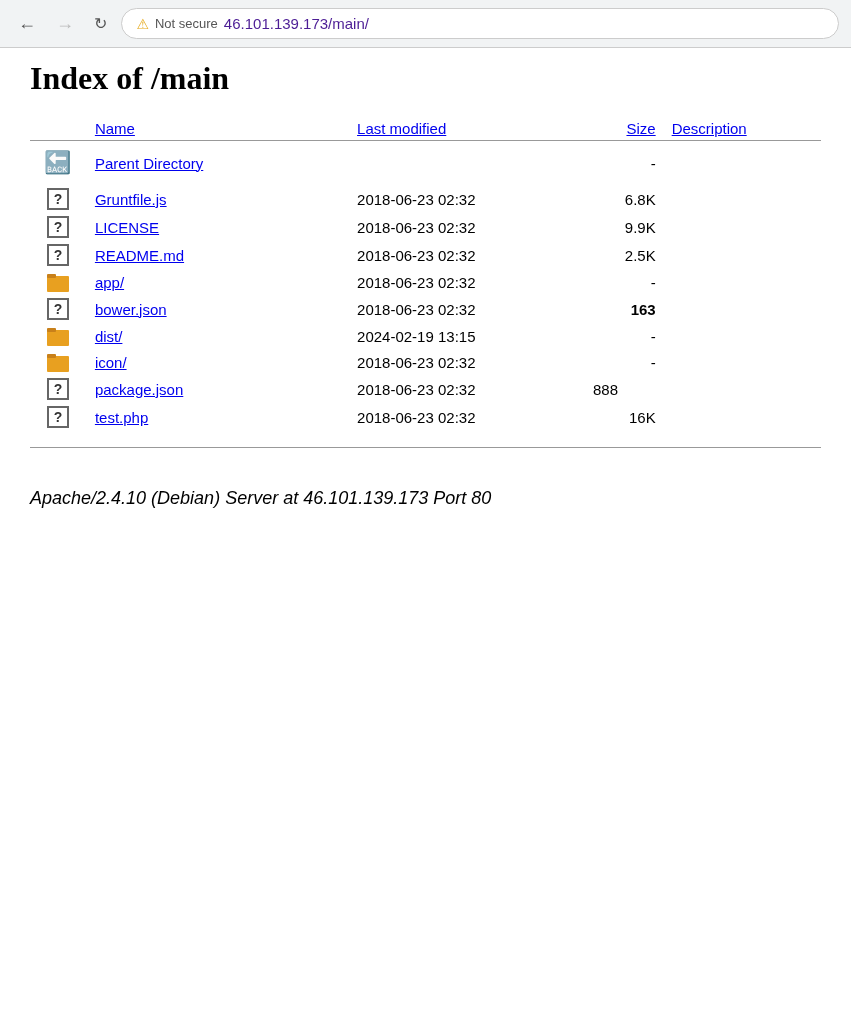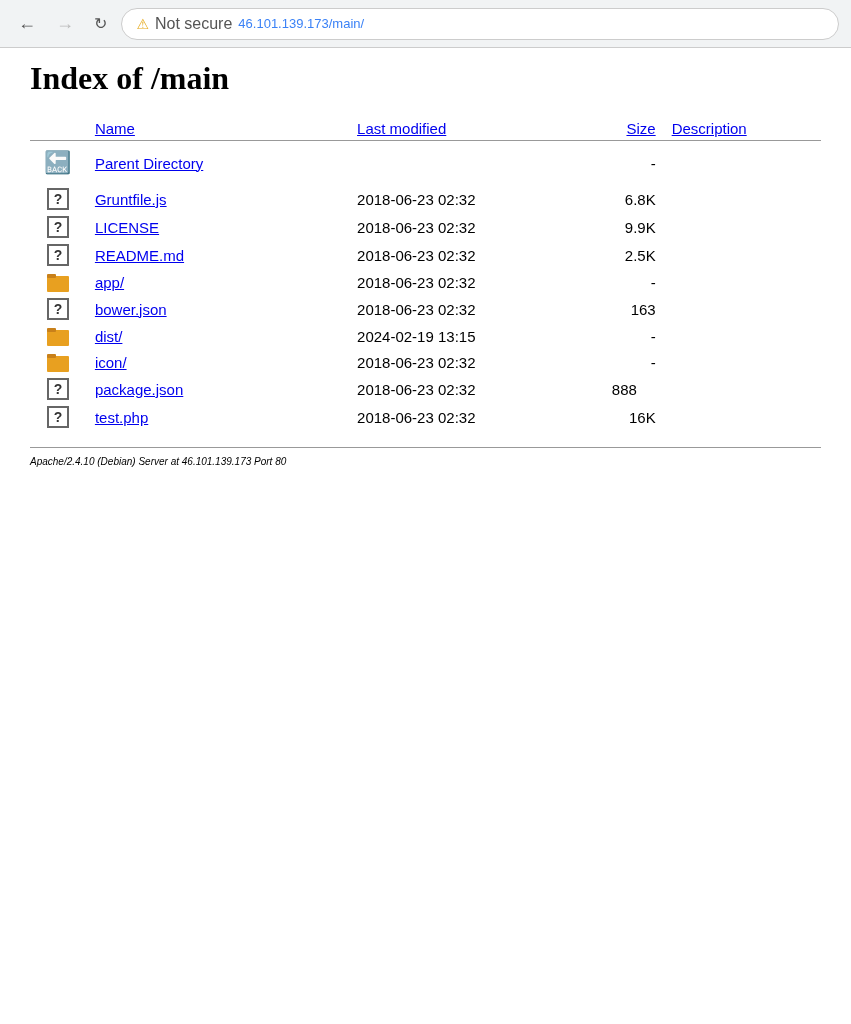--- a/index.html
+++ b/index.html
@@ -64,26 +64,26 @@
       color: #333;
     }
 
     .not-secure-icon {
       color: #e6a817;
       font-size: 14px;
     }
 
     .not-secure-text {
       color: #555;
-      font-size: 16px;
+      font-size: 13px;
     }
 
     .url-text {
-      color: #3b82f6;
-      font-size: 13px;
+      color: #4c1d95;
+      font-size: 15px;
     }
 
     
     .page-content {
       padding: 12px 30px;
     }
 
     .page-title {
       font-size: 32px;
       font-weight: bold;
@@ -130,22 +130,23 @@
     }
 
     .footer-line {
       border-top: 1px solid #999;
       margin-top: 16px;
       padding-top: 8px;
     }
 
     .footer-text {
       font-style: italic;
-      font-size: 10px;
+      font-size: 18px;
       color: #000;
+      margin-top: 32px;
     }
 
     .name-col { width: 200px; }
     .modified-col { width: 180px; }
     .size-col { width: 60px; }
     .desc-col { width: 120px; }
   </style>
 </head>
 <body>
 
@@ -236,21 +237,21 @@
           <td class="size-cell" style="text-align: right;">-</td>
           <td></td>
         </tr>
         <tr>
           <td class="icon-cell"><svg width="22" height="22" viewBox="0 0 22 22" style="vertical-align:middle;">
         <rect x="1" y="1" width="20" height="20" fill="white" stroke="#666" stroke-width="2"></rect>
         <text x="11" y="16" text-anchor="middle" font-size="14" font-weight="bold" fill="#333">?</text>
       </svg></td>
           <td class="name-col"><a href="bower.json">bower.json</a></td>
           <td class="modified-col">2018-06-23 02:32</td>
-          <td class="size-cell" style="text-align: right;">163</td>
+          <td class="size-cell" style="text-align: right; font-weight: bold;">163</td>
           <td></td>
         </tr>
         <tr>
           <td class="icon-cell"><svg width="22" height="20" viewBox="0 0 22 20" style="vertical-align:middle;">
         <rect x="0" y="4" width="22" height="16" rx="1" fill="#e8a020"></rect>
         <rect x="0" y="4" width="10" height="4" rx="1" fill="#e8a020"></rect>
         <rect x="0" y="2" width="9" height="4" rx="1" fill="#c8801a"></rect>
       </svg></td>
           <td class="name-col"><a href="dist/">dist/</a></td>
           <td class="modified-col">2024-02-19 13:15</td>
@@ -268,21 +269,21 @@
           <td class="size-cell" style="text-align: right;">-</td>
           <td></td>
         </tr>
         <tr>
           <td class="icon-cell"><svg width="22" height="22" viewBox="0 0 22 22" style="vertical-align:middle;">
         <rect x="1" y="1" width="20" height="20" fill="white" stroke="#666" stroke-width="2"></rect>
         <text x="11" y="16" text-anchor="middle" font-size="14" font-weight="bold" fill="#333">?</text>
       </svg></td>
           <td class="name-col"><a href="package.json">package.json</a></td>
           <td class="modified-col">2018-06-23 02:32</td>
-          <td class="size-cell" style="text-align: center;">888</td>
+          <td class="size-cell" style="text-align: left;">888</td>
           <td></td>
         </tr>
         <tr>
           <td class="icon-cell"><svg width="22" height="22" viewBox="0 0 22 22" style="vertical-align:middle;">
         <rect x="1" y="1" width="20" height="20" fill="white" stroke="#666" stroke-width="2"></rect>
         <text x="11" y="16" text-anchor="middle" font-size="14" font-weight="bold" fill="#333">?</text>
       </svg></td>
           <td class="name-col"><a href="test.php">test.php</a></td>
           <td class="modified-col">2018-06-23 02:32</td>
           <td class="size-cell" style="">16K</td>

